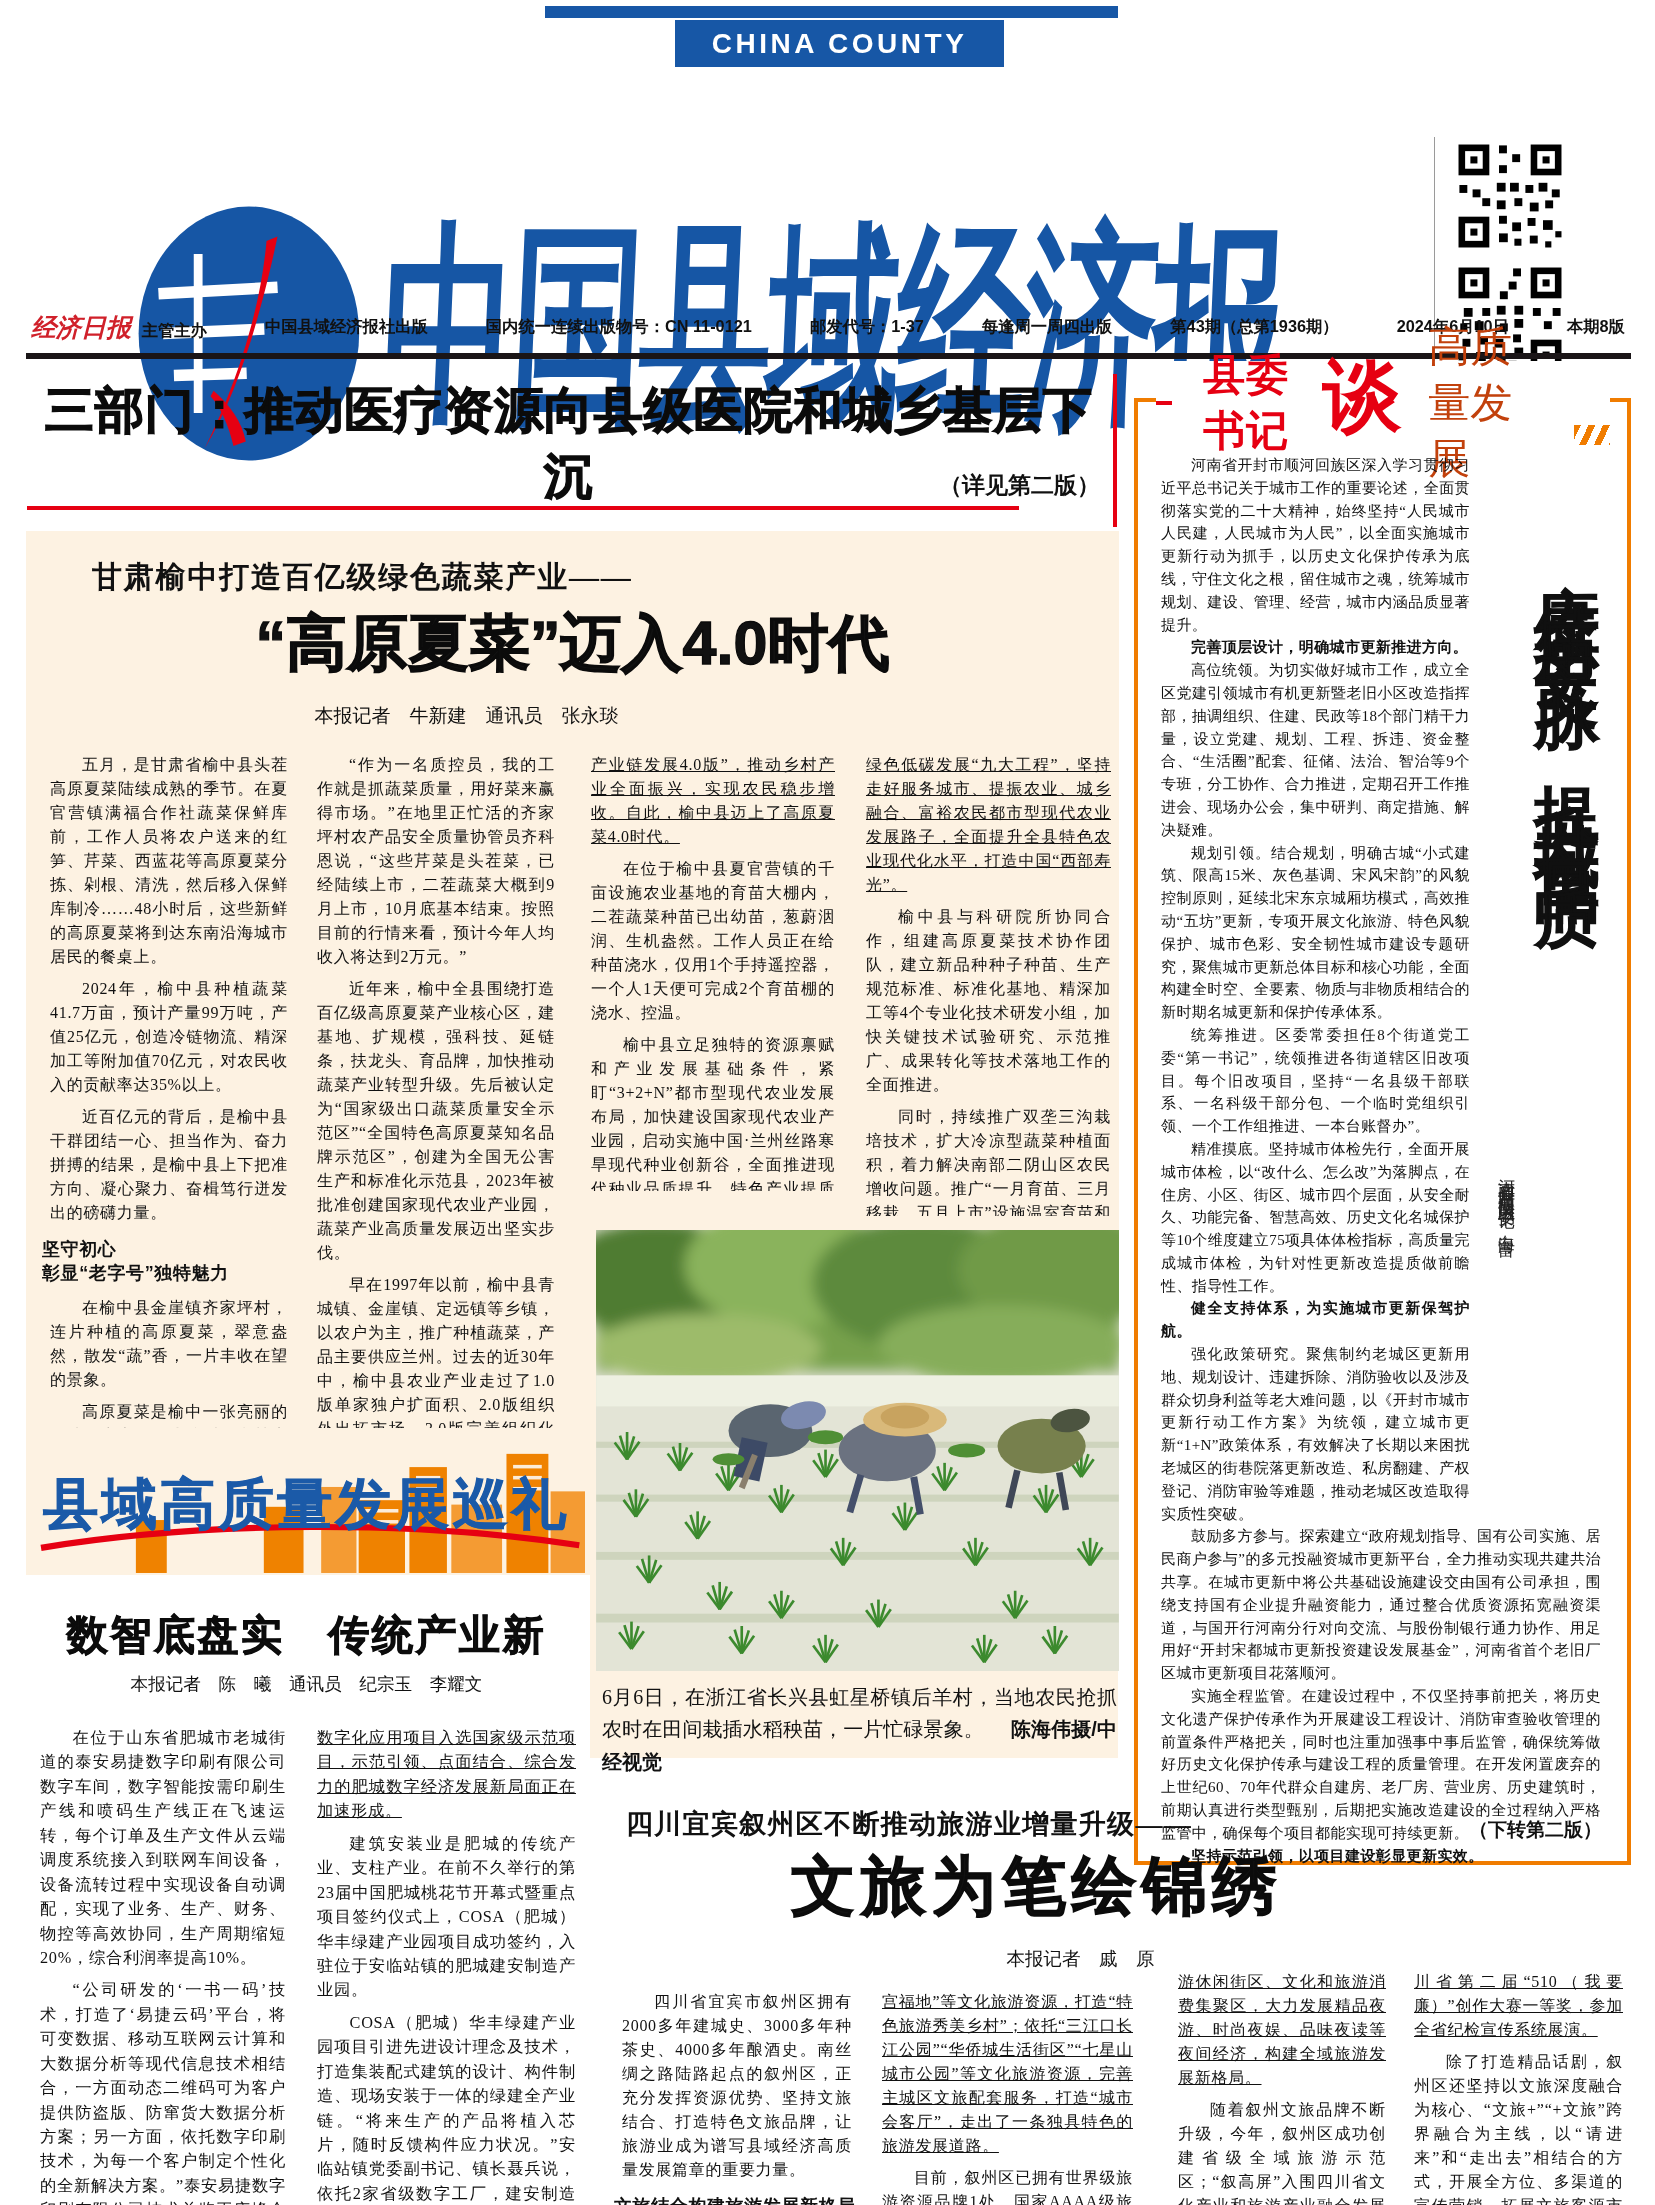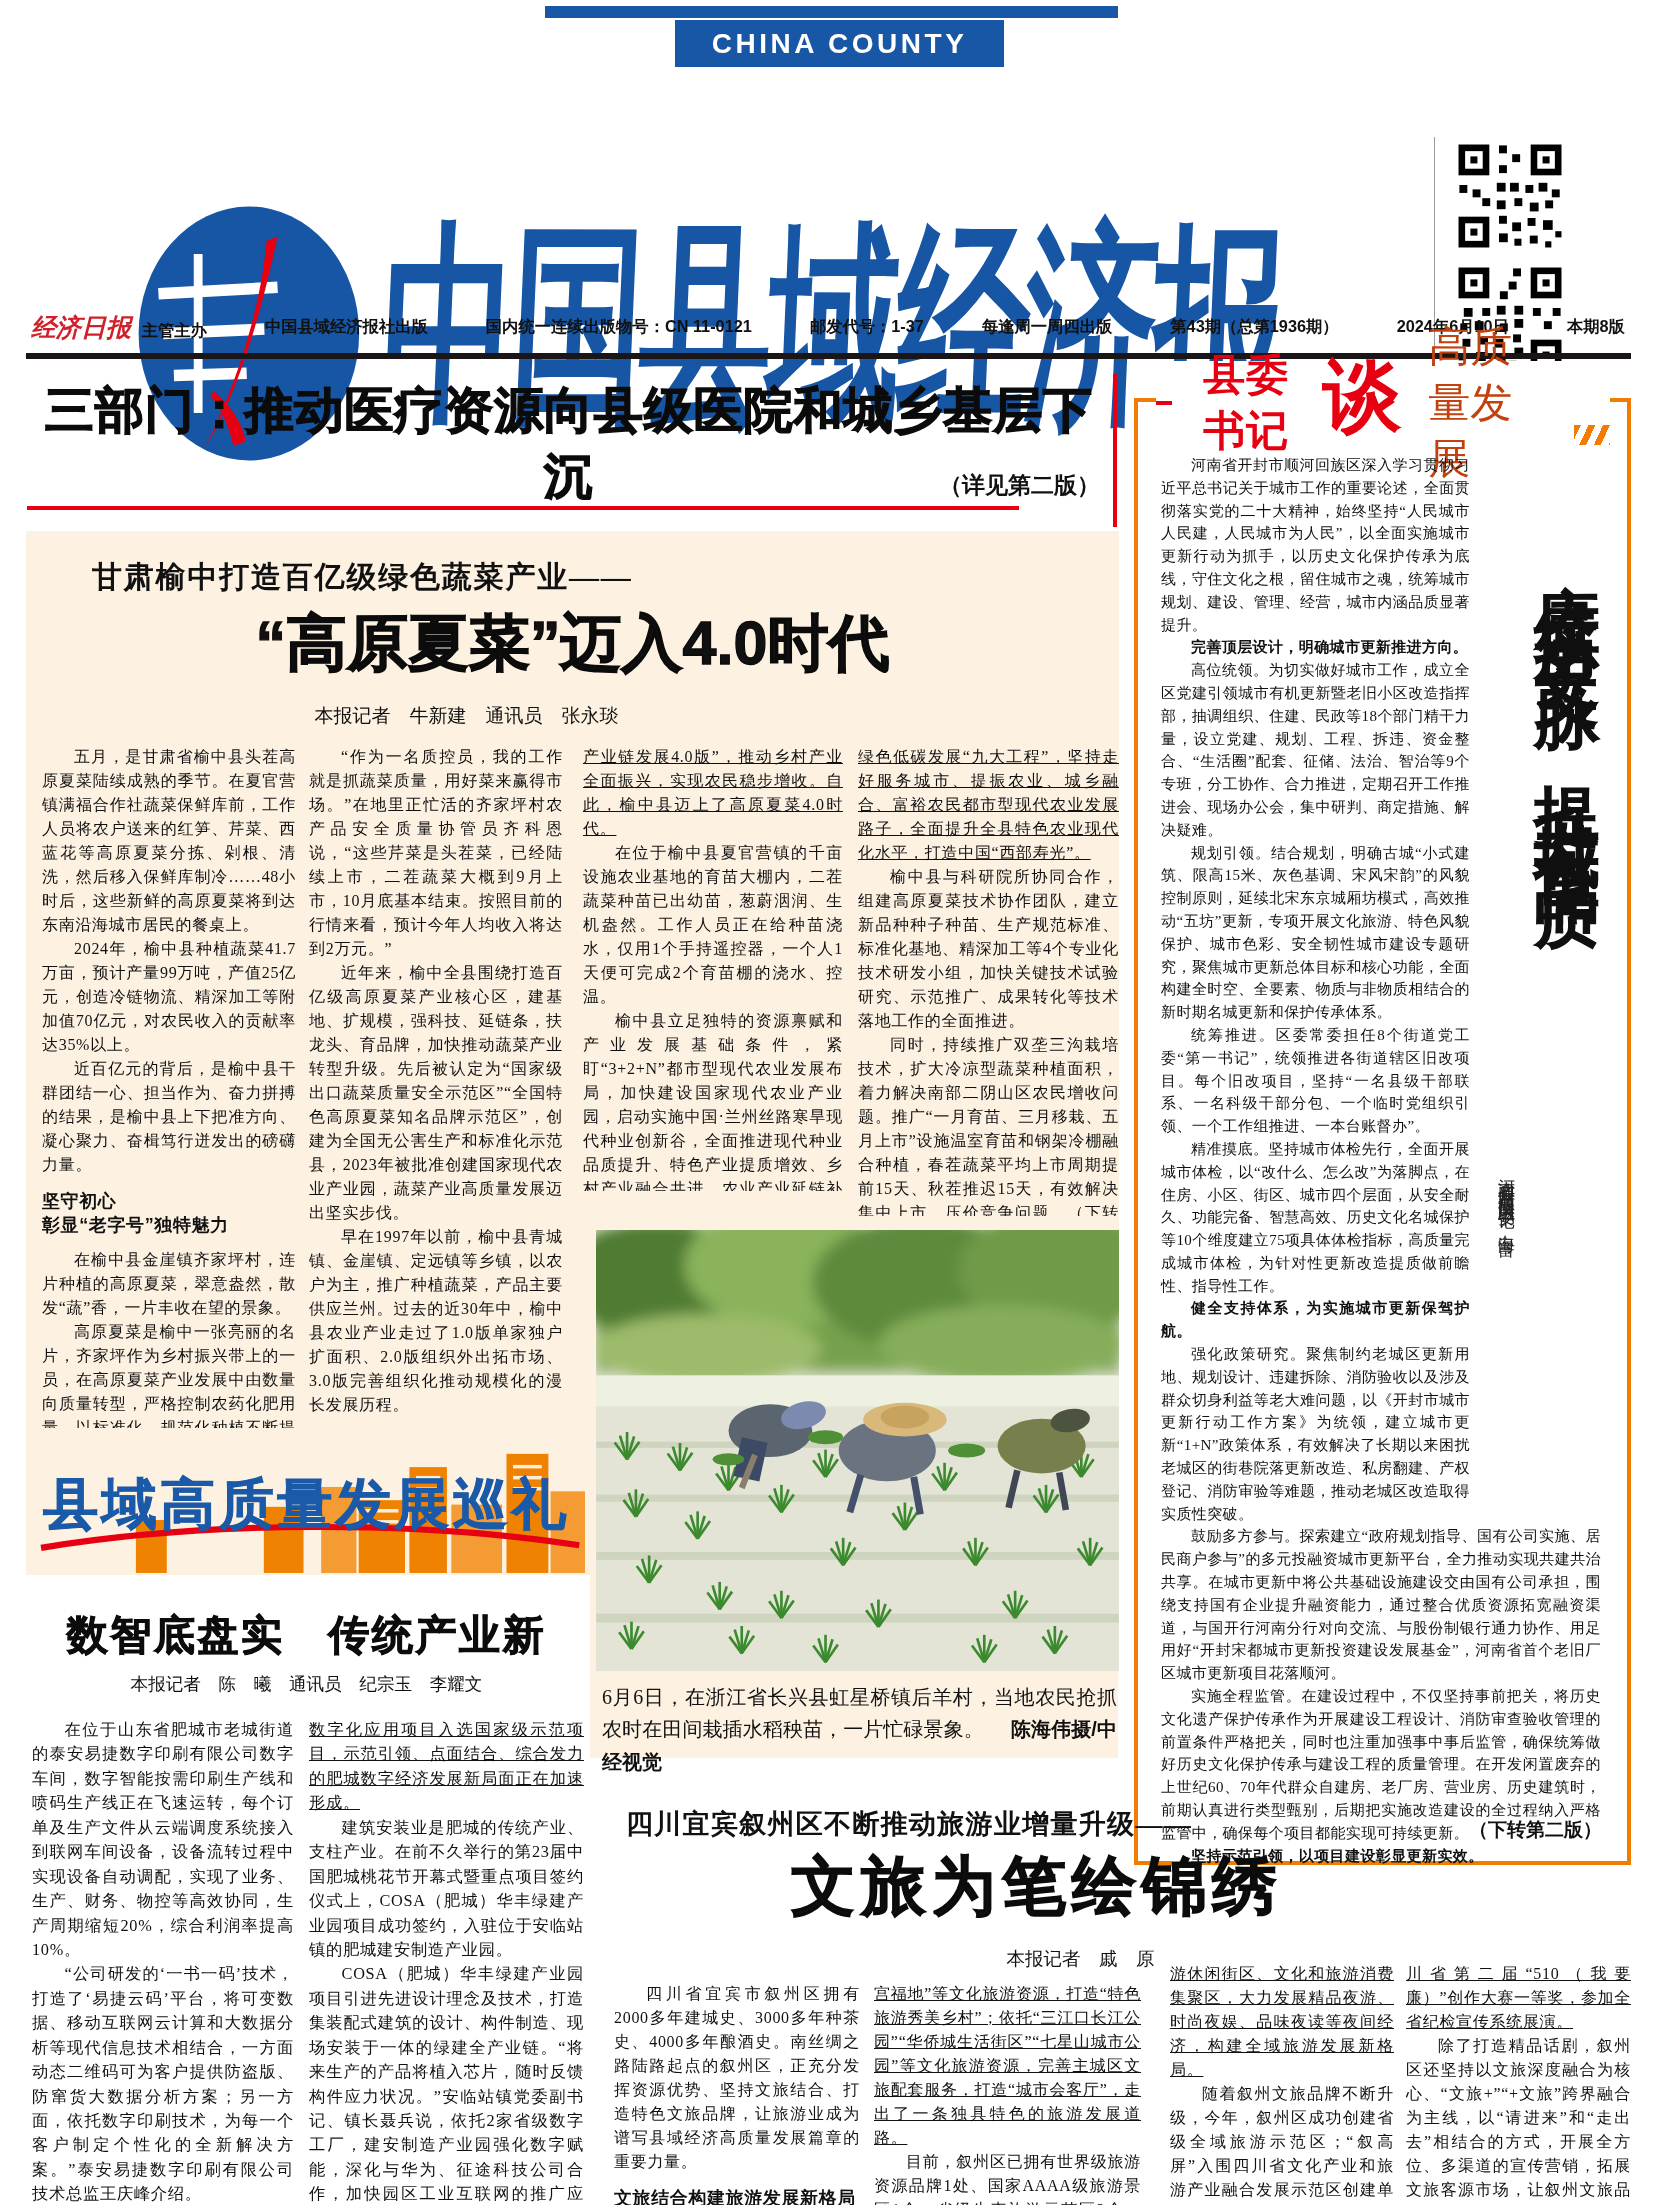--- a/index.html
+++ b/index.html
@@ -45,21 +45,21 @@
 
   
   .cream{left:25.6px;top:531px;width:1093px;height:1044px;background:#fdf2e2;}
   .cream2{left:590px;top:1216px;width:528px;height:542px;background:#fdf2e2;}
   .kicker1{left:48px;top:557px;font-size:30px;font-weight:600;letter-spacing:1.8px;margin-left:44px;}
   .lead-title{left:26.5px;top:603px;width:1092px;text-align:center;
               font-family:"Liberation Sans",sans-serif;font-weight:900;font-size:61px;
               -webkit-text-stroke:1.3px #0b0b0b;}
   .lead-byline{left:26.5px;top:703px;width:880px;text-align:center;font-size:19px;}
   .col{font-size:16px;line-height:1.5;text-align:justify;letter-spacing:0.7px;overflow:hidden;}
-  .col p{margin:0;text-indent:2em;}
+  .col p{margin:8px;text-indent:2em;}
   .col p.cont{text-indent:0;text-decoration:underline;}
   .subhead{font-family:"Liberation Sans",sans-serif;font-weight:900;text-align:left;
            white-space:pre-line;text-indent:0;font-size:1.12em;line-height:1.35;
            margin:11.5px 0;}
   .lcol1{left:42px; top:745px;width:254px;height:683px;}
   .lcol2{left:309px;top:745px;width:254px;height:683px;}
   .lcol3{left:583px;top:745px;width:260px;height:446px;}
   .lcol4{left:858px;top:745px;width:261px;height:471px;}
 
   

